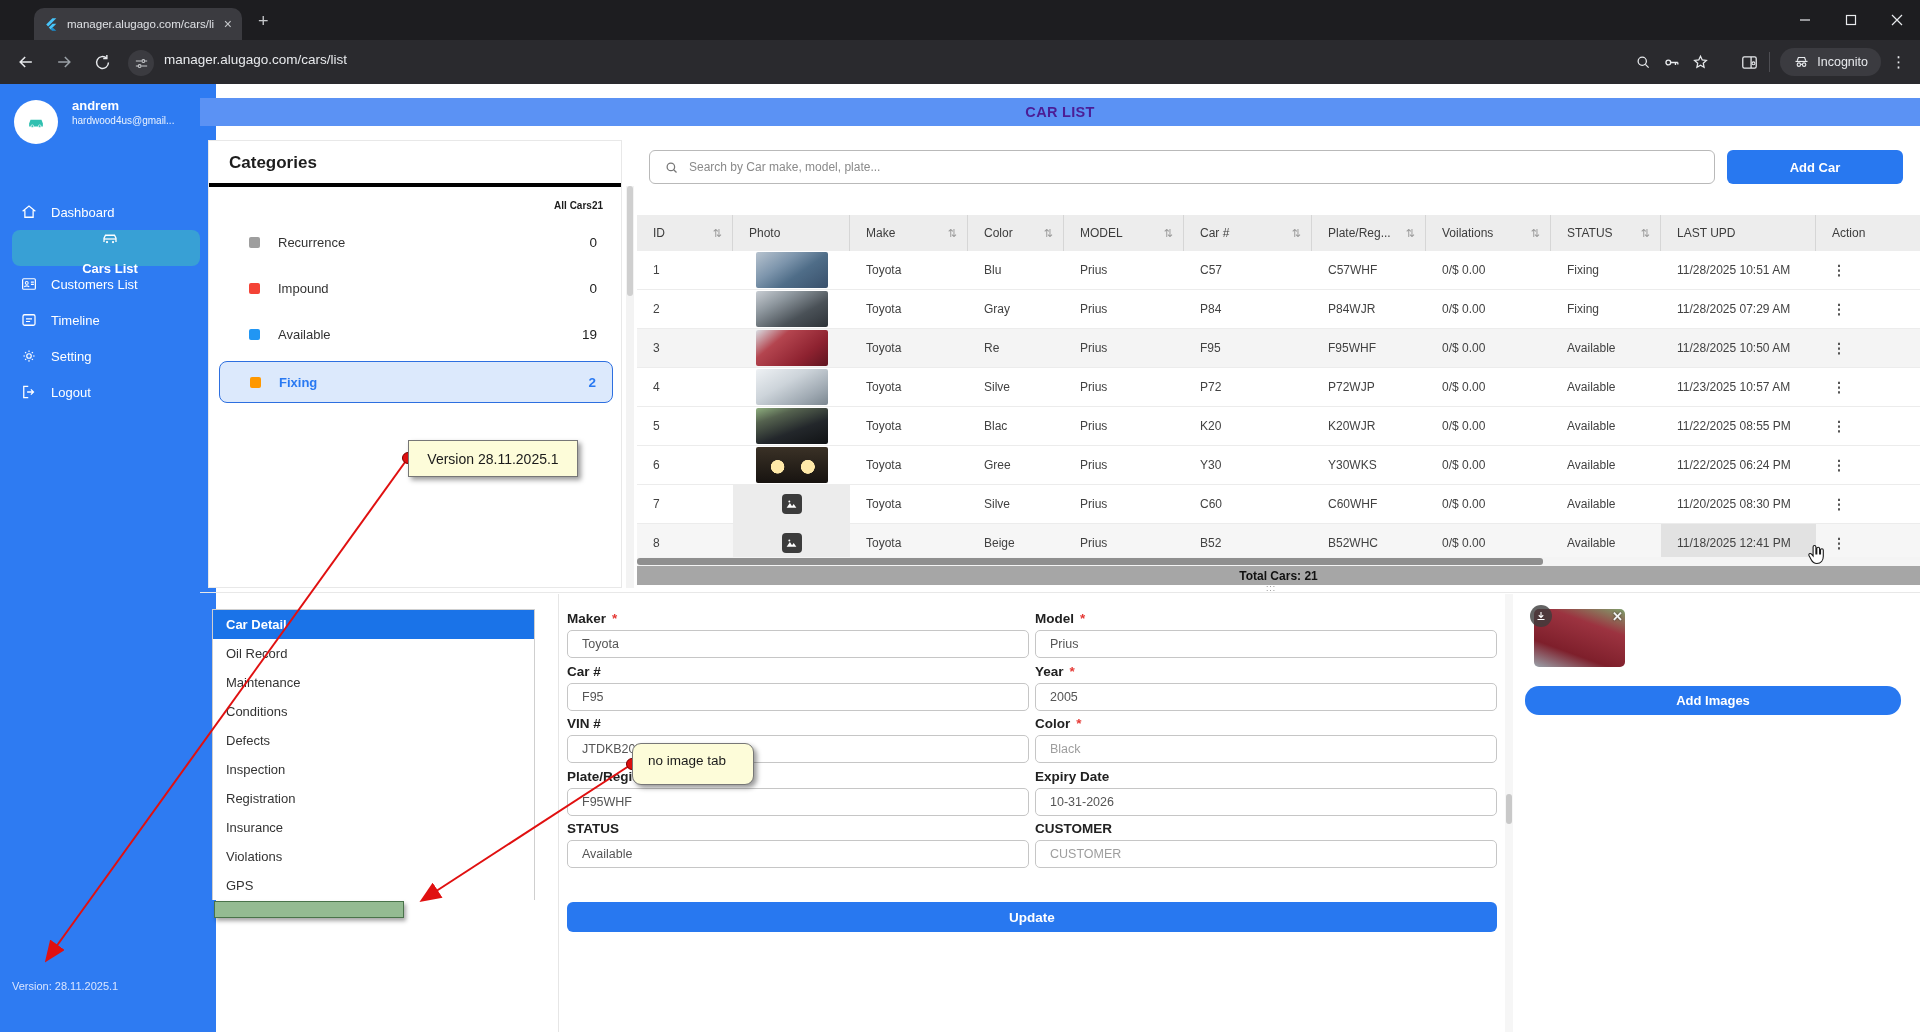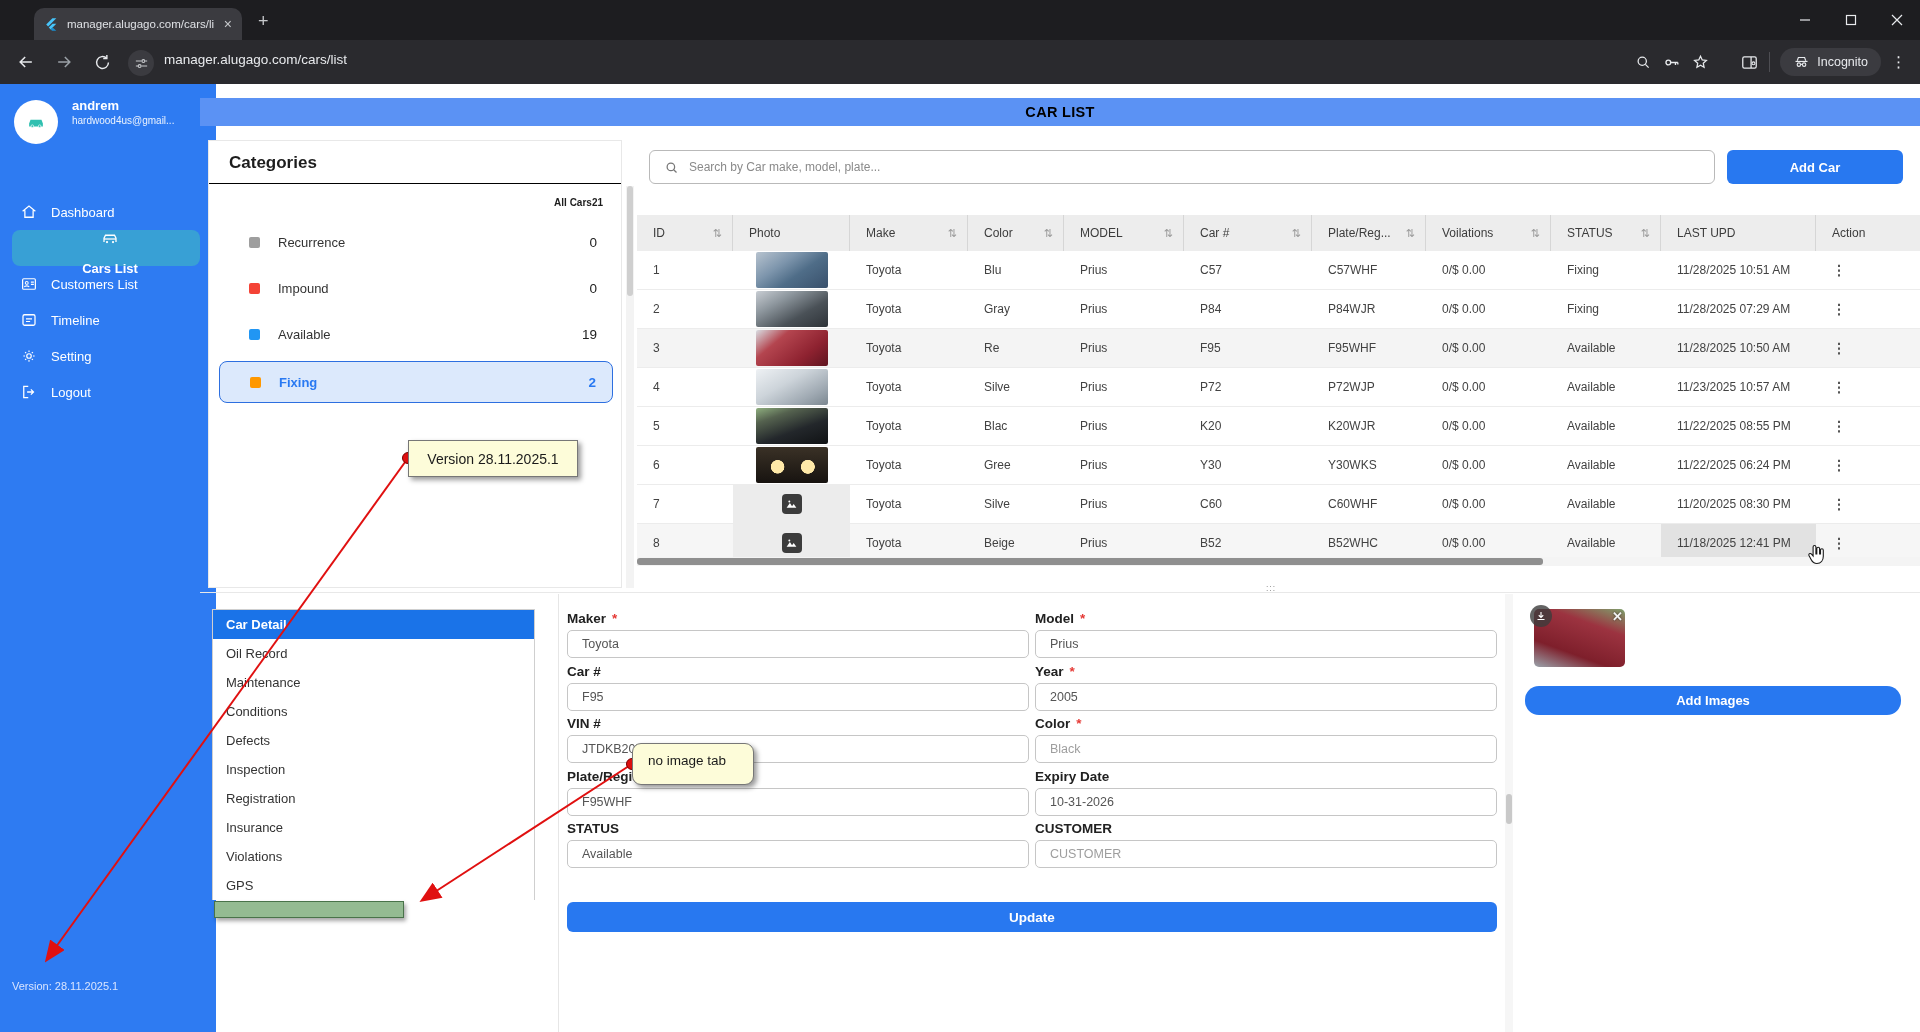--- a/index.html
+++ b/index.html
@@ -35,27 +35,27 @@
   .umail { position:absolute; left:72px; top:31px; color:rgba(255,255,255,.9); font-size:10px;
     width:122px; white-space:nowrap; overflow:hidden; text-overflow:ellipsis; }
   .menu { position:absolute; left:0; top:110px; width:200px; }
   .mitem { height:36px; display:flex; align-items:center; gap:13px; padding-left:20px;
     color:#fff; font-size:13px; }
   .mitem.active { background:#38a0d5; margin-left:12px; padding-left:8px; border-radius:8px; font-weight:bold;flex-direction:column; }
   .version { position:absolute; left:12px; top:896px; color:#d9e5ff; font-size:11px; }
 
   
   .banner { position:absolute; left:200px; top:98px; width:1720px; height:28px; background:#5b92f4;
-    color:#000000; font-weight:bold; font-size:14.5px; text-align:center; line-height:28px; letter-spacing:.3px; }
+    color:#4c1d95; font-weight:bold; font-size:14.5px; text-align:center; line-height:28px; letter-spacing:.3px; }
 
   
   .catcard { position:absolute; left:208px; top:140px; width:414px; height:448px; background:#fff;
     border:1px solid #e8e8e8; }
   .cattitle { font-size:17px; font-weight:bold; color:#1d1d1d; padding:12px 0 10px 20px;
-    border-bottom:1px solid #000000; }
+    border-bottom:4px solid #000000; }
   .allrow { display:flex; justify-content:flex-end; padding:13px 18px 0 20px;
     font-size:10px; font-weight:bold; color:#1d1d1d; }
   .catitem { position:absolute; left:10px; width:394px; height:42px; display:flex; align-items:center;
     padding:0 16px 0 30px; font-size:13px; color:#333; }
   .sq { width:11px; height:11px; border-radius:2px; margin-right:18px; }
   .sq-gray{background:#9e9e9e;} .sq-red{background:#f44336;} .sq-blue{background:#2196f3;} .sq-orange{background:#ff9800;}
   .catcount { margin-left:auto; font-size:13.5px; color:#222; }
   .catitem.selected { background:#dce9fc; border:1.5px solid #2d6fe0; border-radius:8px; }
   .catitem.selected, .catitem.selected .catcount { color:#2979f2; font-weight:bold; }
   .catscroll { position:absolute; left:626px; top:186px; width:8px; height:402px; background:#f3f3f3; }
@@ -562,20 +562,21 @@
       <div class="td hovcell">11/18/2025 12:41 PM</div>
       <div class="td">
           <span class="kebab">⋮</span>
         </div>
     </div>
   </div>
 
   <div class="hscroll">
       <div class="thumbh"></div>
     </div>
+  <div class="tfoot">Total Cars: 21</div>
   <div class="handle">···<br>···</div>
 
   <div class="bdivider"></div>
   <div class="vline"></div>
 
   <div class="tabscard">
     <div class="dtab active">Car Detail</div>
     <div class="dtab">Oil Record</div>
     <div class="dtab">Maintenance</div>
     <div class="dtab">Conditions</div>

